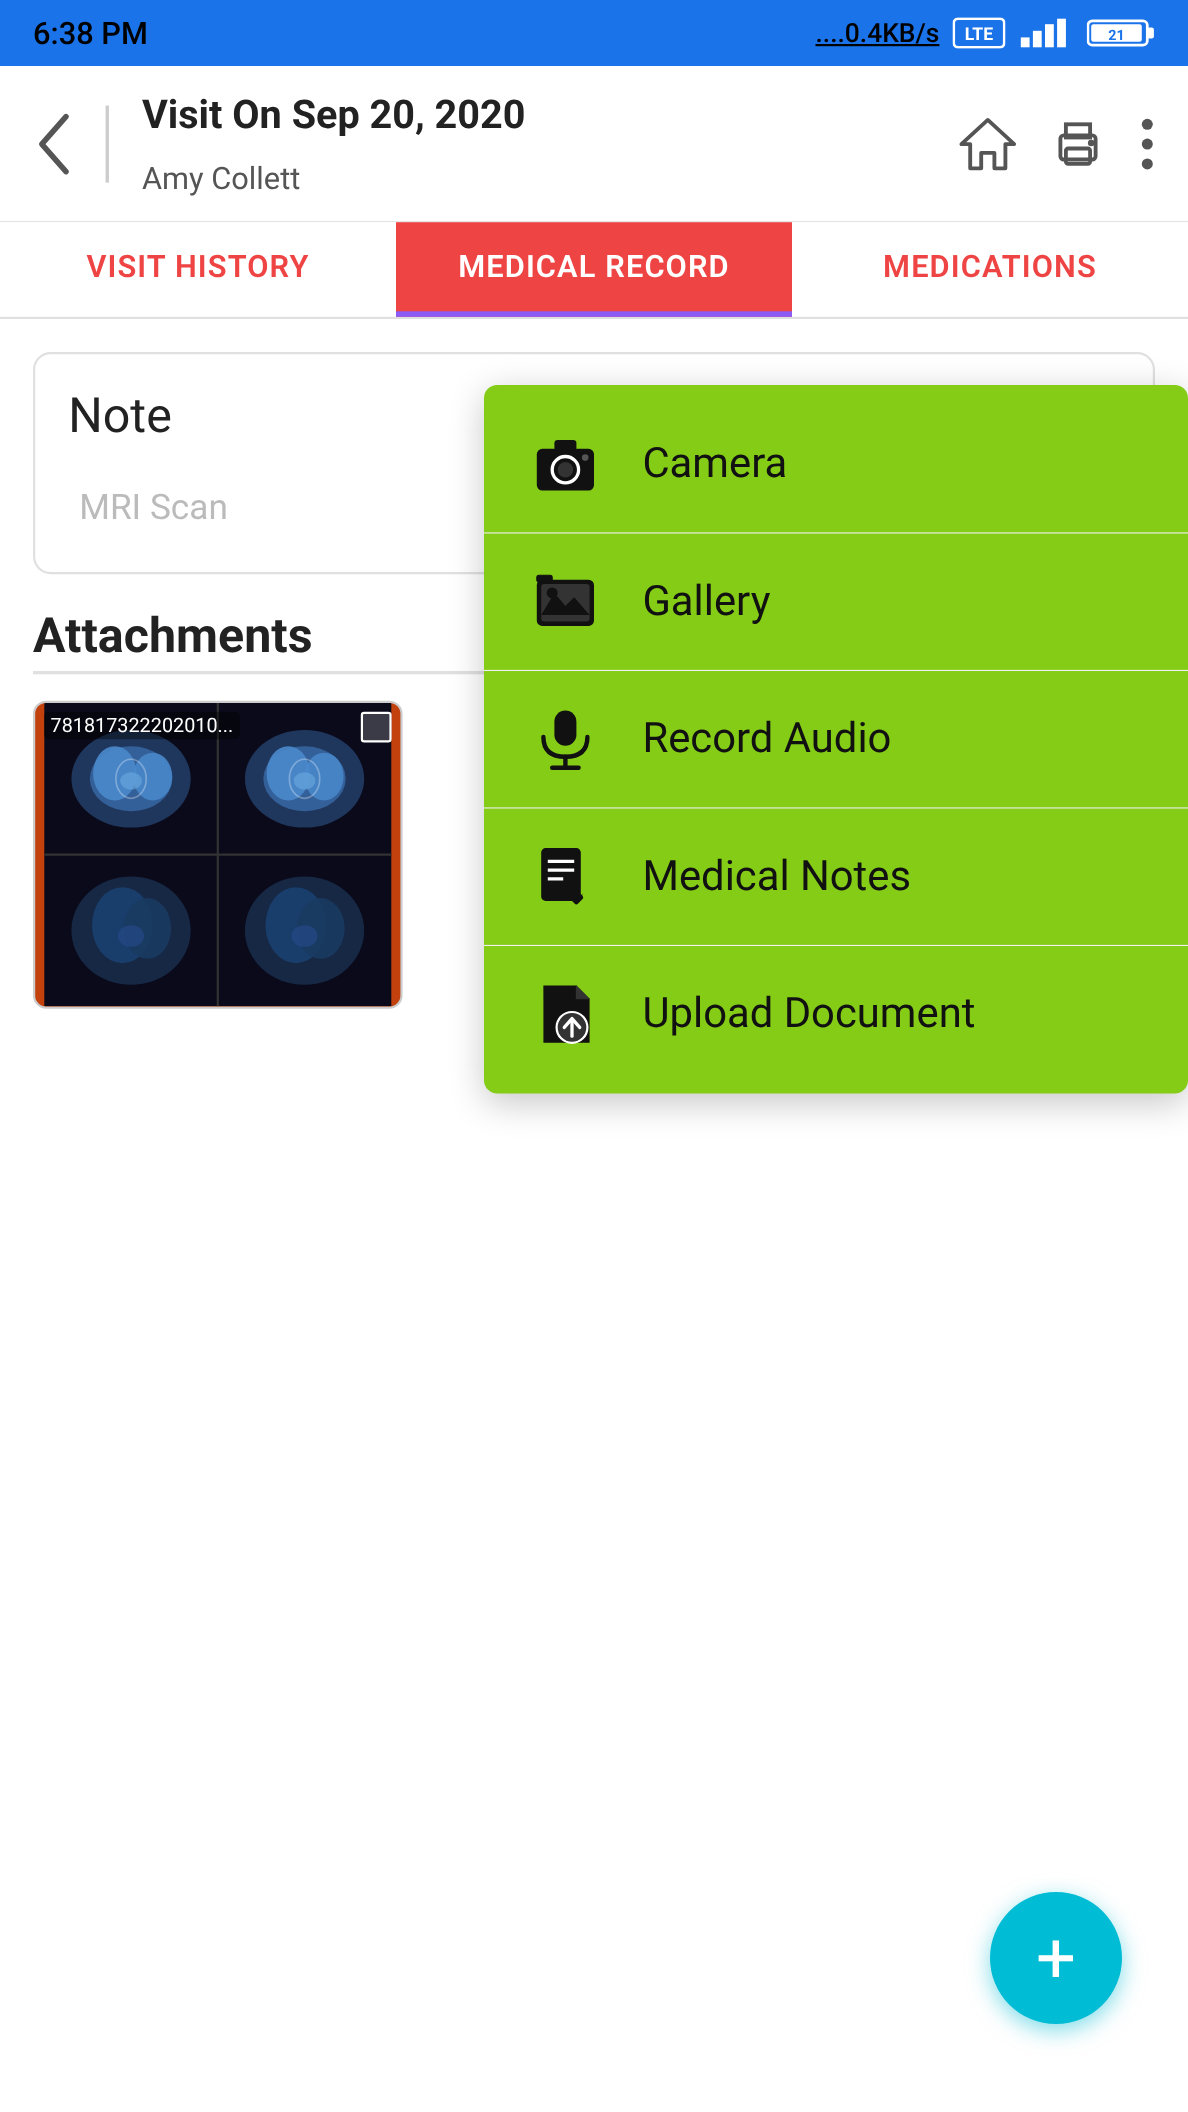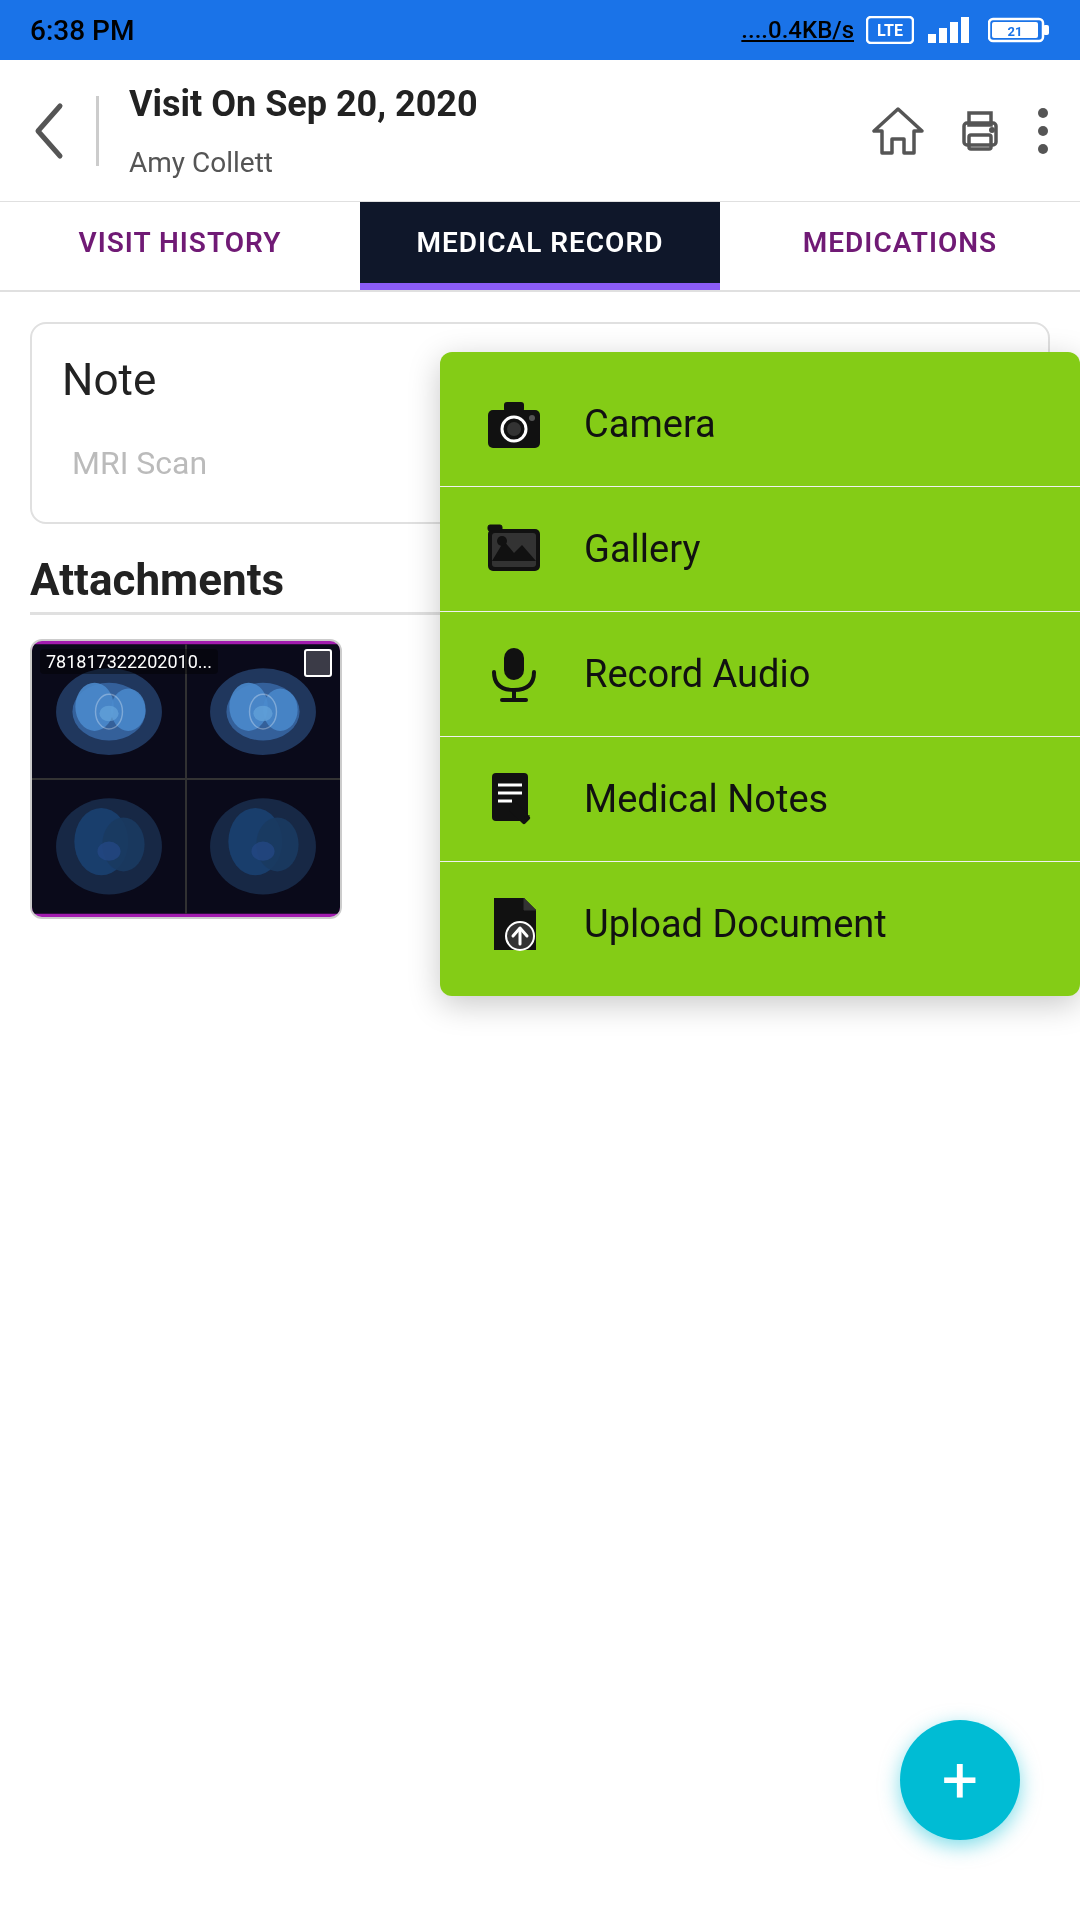--- a/index.html
+++ b/index.html
@@ -84,30 +84,30 @@
       display: flex;
       border-bottom: 2px solid #e0e0e0;
       background: #fff;
     }
     .tab {
       flex: 1;
       text-align: center;
       padding: 24px 0;
       font-size: 28px;
       font-weight: 600;
-      color: #701a75;
+      color: #ef4444;
       cursor: pointer;
       letter-spacing: 1px;
       text-transform: uppercase;
       border-bottom: 5px solid transparent;
     }
     .tab.active {
-      background: #0f172a;
+      background: #ef4444;
       color: #fff;
-      border-bottom: 7px solid #8b5cf6;
+      border-bottom: 5px solid #8b5cf6;
     }
 
     
     .main {
       padding: 30px 30px;
       position: relative;
     }
 
     
     .note-card {
@@ -163,27 +163,27 @@
       font-weight: 700;
       color: #222;
       margin-bottom: 6px;
     }
     .attachments-divider {
       height: 3px;
       background: #e0e0e0;
       margin-bottom: 24px;
     }
     .attachment-thumb {
-      width: 312px;
+      width: 336px;
       height: 280px;
       border: 2px solid #ccc;
       border-radius: 12px;
       overflow: hidden;
       position: relative;
-      background: #a21caf;
+      background: #c2410c;
     }
     .attachment-label {
       position: absolute;
       top: 8px;
       left: 8px;
       font-size: 18px;
       color: #fff;
       background: rgba(0,0,0,0.4);
       padding: 2px 6px;
       border-radius: 4px;

